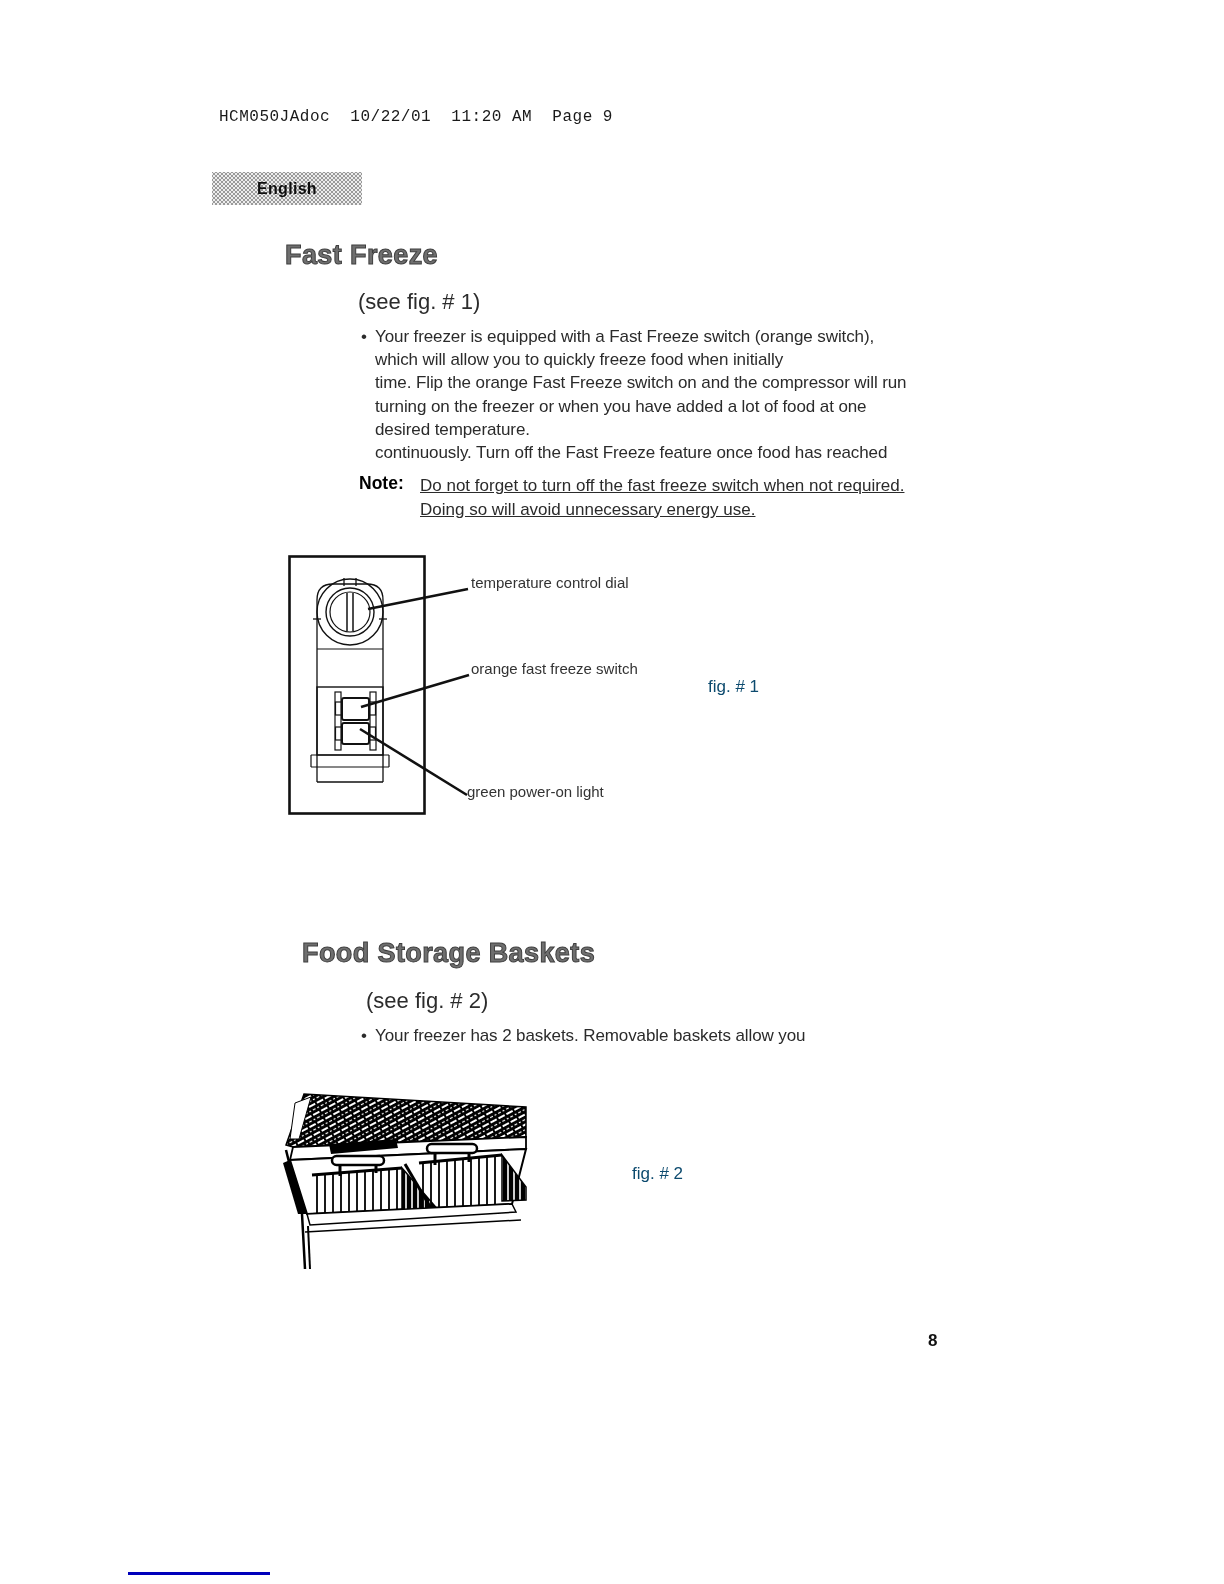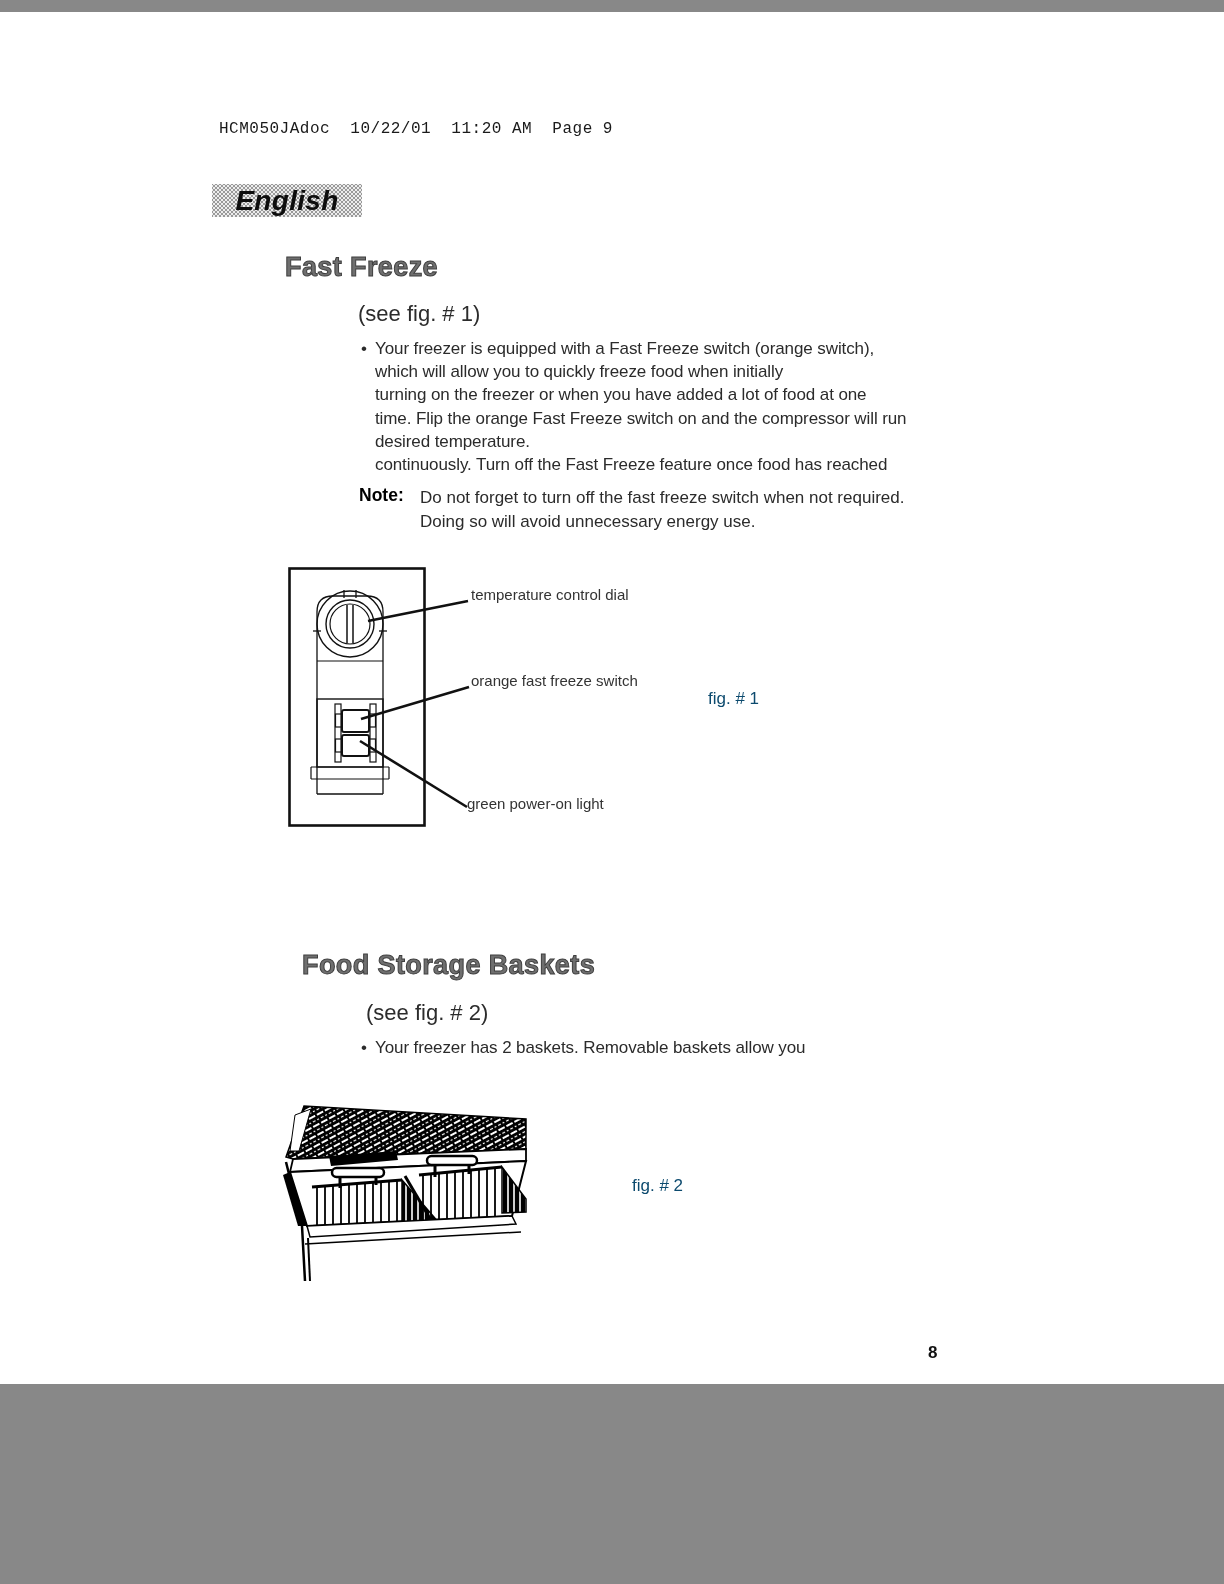--- a/index.html
+++ b/index.html
@@ -1,56 +1,56 @@
 <!DOCTYPE html>
 <html><head>
 <meta charset="utf-8">
 <style>
   html,body{margin:0;padding:0;background:#888;}
   .page{
-    position:relative; width:1224px; height:1372px; background:#ffffff;
+    position:relative; width:1224px; height:1584px; background:#ffffff;
     font-family:"Liberation Sans", sans-serif; color:#232323; overflow:hidden;
-    margin:12px auto;
+    margin:0 auto;
   }
   .abs{position:absolute;}
   
   .doc-header{
     left:219px; top:108px; font-family:"Liberation Mono", monospace;
     font-size:16px; color:#1a1a1a; white-space:pre; letter-spacing:0.5px;
   }
   
   .lang-badge{
     left:212px; top:172px; width:150px; height:33px;
     background-color:#ededed;
     background-image:
       radial-gradient(circle, #9a9a9a 0.8px, rgba(0,0,0,0) 1px),
       radial-gradient(circle, #9a9a9a 0.8px, rgba(0,0,0,0) 1px);
     background-size:4px 4px; background-position:0 0, 2px 2px;
     display:flex; align-items:center; justify-content:center;
   }
   .lang-badge span{
-    font-style:italic; font-weight:bold; font-size:28px; color:#0d0d0d;
+    font-weight:bold; font-size:16px; color:#0d0d0d;
     letter-spacing:0.3px;
   }
   
   .section-heading{
     font-weight:bold; font-size:27px; letter-spacing:0.4px;
     color:#6f6f6f; -webkit-text-stroke:1px #3e3e3e;
   }
   .h-fast{left:285px; top:240px;}
   .h-food{left:302px; top:938px;}
   .fig-ref{font-size:22px; color:#2c2c2c;}
   .ref1{left:358px; top:289px;}
   .ref2{left:366px; top:988px;text-align:right;}
   .bullet-block{font-size:17px; line-height:23.2px; color:#2b2b2b; letter-spacing:-0.1px;}
   .bullet-dot{position:absolute; left:-14px; top:0;}
   .bb1{left:375px; top:325px;}
   .bb2{left:375px; top:1024px;}
   .note-label{left:359px; top:473px; font-weight:bold; font-size:17.5px; color:#000000;}
-  .note-body{left:420px; top:474px; font-size:17px; line-height:23.5px; color:#2b2b2b;}
+  .note-body{left:420px; top:474px; font-size:17px; line-height:23.5px; color:#2b2b2b;text-decoration:underline;}
   
   .fig1-wrap{left:288px; top:555px; width:200px; height:262px;}
   .fig-label{font-size:15px; color:#333; white-space:nowrap;}
   .lbl-dial{left:471px; top:574px;}
   .lbl-switch{left:471px; top:660px;}
   .lbl-light{left:467px; top:783px;}
   .fig-caption{font-size:17px; color:#0c4a6e; white-space:nowrap;}
   .cap1{left:708px; top:677px;}
   .cap2{left:632px; top:1164px;}
   
@@ -71,22 +71,22 @@
     <span>English</span>
   </div>
 
   <div class="abs section-heading h-fast">Fast Freeze</div>
   <div class="abs fig-ref ref1">(see fig. # 1)</div>
 
   <div class="abs bullet-block bb1">
     <span class="bullet-dot">•</span>
     <div>Your freezer is equipped with a Fast Freeze switch (orange switch),</div>
     <div>which will allow you to quickly freeze food when initially</div>
+    <div>time. Flip the orange Fast Freeze switch on and the compressor will run</div>
     <div>turning on the freezer or when you have added a lot of food at one</div>
-    <div>time. Flip the orange Fast Freeze switch on and the compressor will run</div>
     <div>desired temperature.</div>
     <div>continuously. Turn off the Fast Freeze feature once food has reached</div>
   </div>
 
   <div class="abs note-label">Note:</div>
   <div class="abs note-body">
     <div>Do not forget to turn off the fast freeze switch when not required.</div>
     <div>Doing so will avoid unnecessary energy use.</div>
   </div>
 

